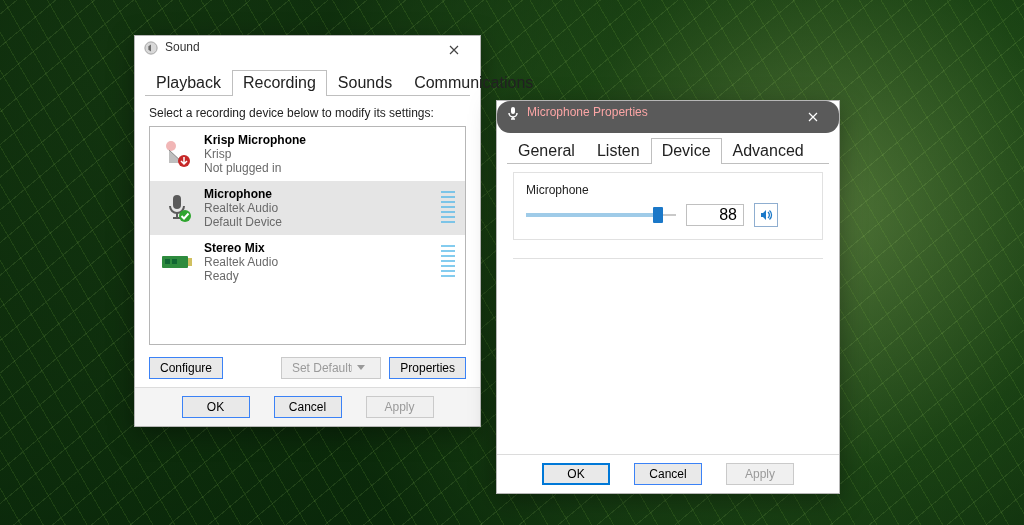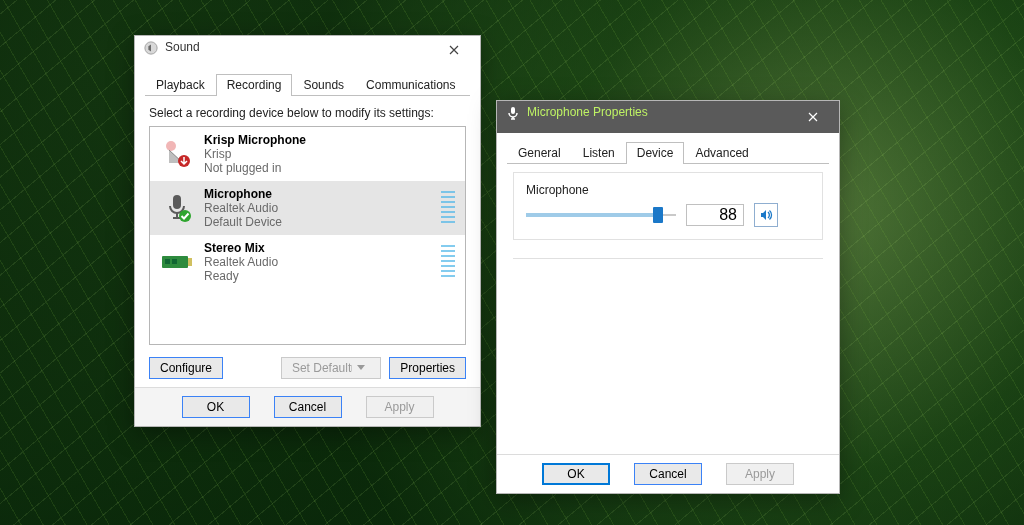--- a/index.html
+++ b/index.html
@@ -40,22 +40,23 @@
   .titlebar {
     display: flex;
     padding: 4px 6px 4px 8px;
     height: 22px;
     background: #fff;
     color: #333;
     font-size: 12px;
   }
   .titlebar.dark {
     background: #5a5a5a;
-    color: #bef264;
+    color: #fca5a5;
     height: 24px;
+    border-radius: 13px;
   }
   .titlebar .icon {
     width: 16px;
     height: 16px;
     margin-right: 6px;
     display: flex;
     align-items: center;
     justify-content: center;
   }
   .titlebar .spacer { flex: 1; }
@@ -68,21 +69,21 @@
     color: #444;
   }
   .titlebar.dark .closebtn { color: #fff; }
 
   
   .tabs {
     display: flex;
     align-items: flex-end;
     padding: 6px 10px 0 10px;
     gap: 0;
-    font-size: 12px;
+    font-size: 16px;
     height: 24px;
   }
   .tab {
     padding: 3px 10px 4px;
     border: 1px solid transparent;
     border-bottom: none;
     color: #222;
     background: transparent;
     position: relative;
     top: 1px;

